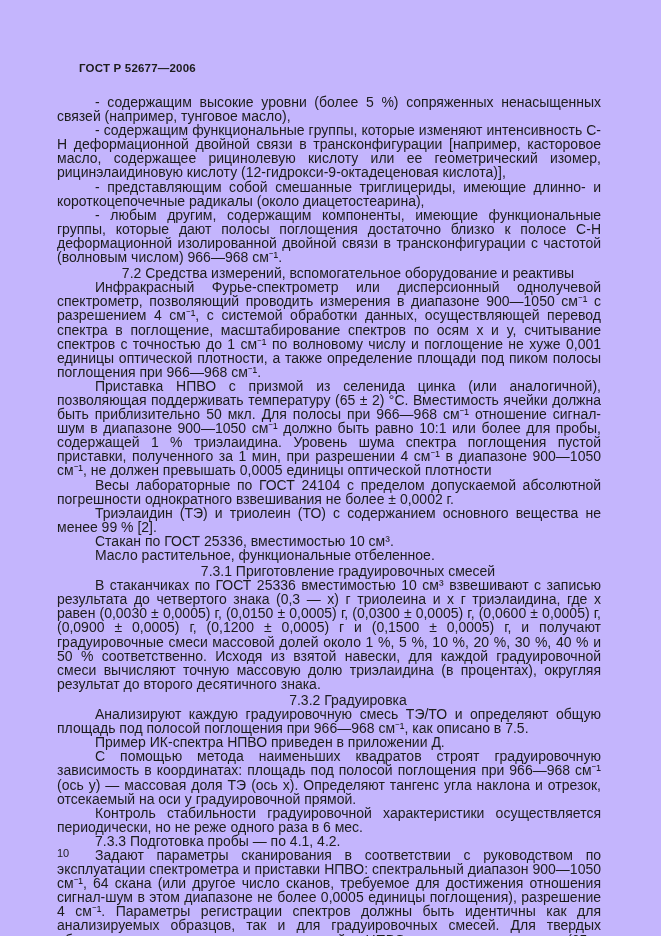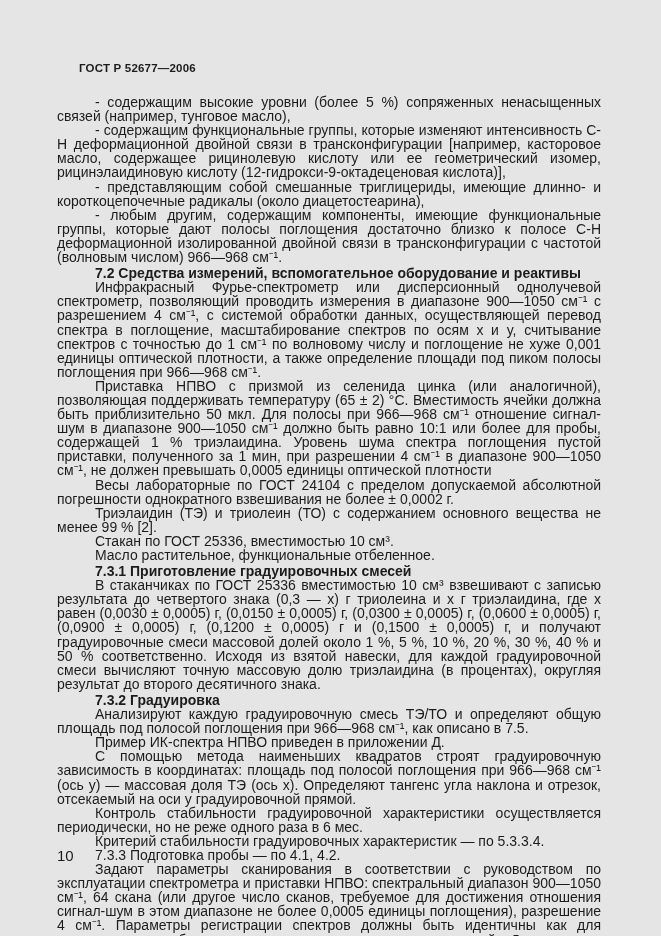--- a/index.html
+++ b/index.html
@@ -4,21 +4,21 @@
 <style>
   html, body {
     margin: 0;
     padding: 0;
     background: #ffffff;
   }
   .page {
     position: relative;
     width: 661px;
     height: 936px;
-    background: #e5e5e5;
+    background: #c4b5fd;
     font-family: "Liberation Sans", sans-serif;
     color: #1c1c1c;
     overflow: hidden;
   }
   .page-header {
     position: absolute;
     left: 79px;
     top: 62px;
     font-size: 11.5px;
     font-weight: bold;
@@ -36,29 +36,29 @@
   }
   .content p, .content h2 {
     margin: 0;
     padding: 0;
     text-indent: 38px;
     font-size: 14px;
     line-height: 14.1px;
     font-weight: normal;
   }
   .content h2.heading {
-    font-weight: bold;
-    text-align: left;
+    font-weight: normal;
+    text-align: center;
     padding-top: 2px;
   }
   .page-number {
     position: absolute;
     left: 57px;
     top: 847px;
-    font-size: 15px;
+    font-size: 11px;
   }
 </style>
 </head>
 <body>
 
 <div class="page">
 
   <div class="page-header">ГОСТ Р 52677—2006</div>
 
   <div class="content">
@@ -76,21 +76,20 @@
     <p class="para">Масло растительное, функциональные отбеленное.</p>
 
     <h2 class="heading">7.3.1 Приготовление градуировочных смесей</h2>
     <p class="para">В стаканчиках по ГОСТ 25336 вместимостью 10 см³ взвешивают с записью результата до четвертого знака (0,3 — x) г триолеина и x г триэлаидина, где x равен (0,0030 ± 0,0005) г, (0,0150 ± 0,0005) г, (0,0300 ± 0,0005) г, (0,0600 ± 0,0005) г, (0,0900 ± 0,0005) г, (0,1200 ± 0,0005) г и (0,1500 ± 0,0005) г, и получают градуировочные смеси массовой долей около 1 %, 5 %, 10 %, 20 %, 30 %, 40 % и 50 % соответственно. Исходя из взятой навески, для каждой градуировочной смеси вычисляют точную массовую долю триэлаидина (в процентах), округляя результат до второго десятичного знака.</p>
 
     <h2 class="heading">7.3.2 Градуировка</h2>
     <p class="para">Анализируют каждую градуировочную смесь ТЭ/ТО и определяют общую площадь под полосой поглощения при 966—968 см⁻¹, как описано в 7.5.</p>
     <p class="para">Пример ИК-спектра НПВО приведен в приложении Д.</p>
     <p class="para">С помощью метода наименьших квадратов строят градуировочную зависимость в координатах: площадь под полосой поглощения при 966—968 см⁻¹ (ось y) — массовая доля ТЭ (ось x). Определяют тангенс угла наклона и отрезок, отсекаемый на оси y градуировочной прямой.</p>
     <p class="para">Контроль стабильности градуировочной характеристики осуществляется периодически, но не реже одного раза в 6 мес.</p>
-    <p class="para">Критерий стабильности градуировочных характеристик — по 5.3.3.4.</p>
     <p class="para">7.3.3 Подготовка пробы — по 4.1, 4.2.</p>
 
     <p class="para">Задают параметры сканирования в соответствии с руководством по эксплуатации спектрометра и приставки НПВО: спектральный диапазон 900—1050 см⁻¹, 64 скана (или другое число сканов, требуемое для достижения отношения сигнал-шум в этом диапазоне не более 0,0005 единицы поглощения), разрешение 4 см⁻¹. Параметры регистрации спектров должны быть идентичны как для анализируемых образцов, так и для градуировочных смесей. Для твердых образцов триглицеридов температуру ячейки НПВО следует поддерживать (65 ± 2) °С, но она должна быть одинакова как для материала сравнения, так и для анализируемой пробы.</p>
   </div>
 
   <div class="page-number">10</div>
 
 </div>
 
 </body></html>

